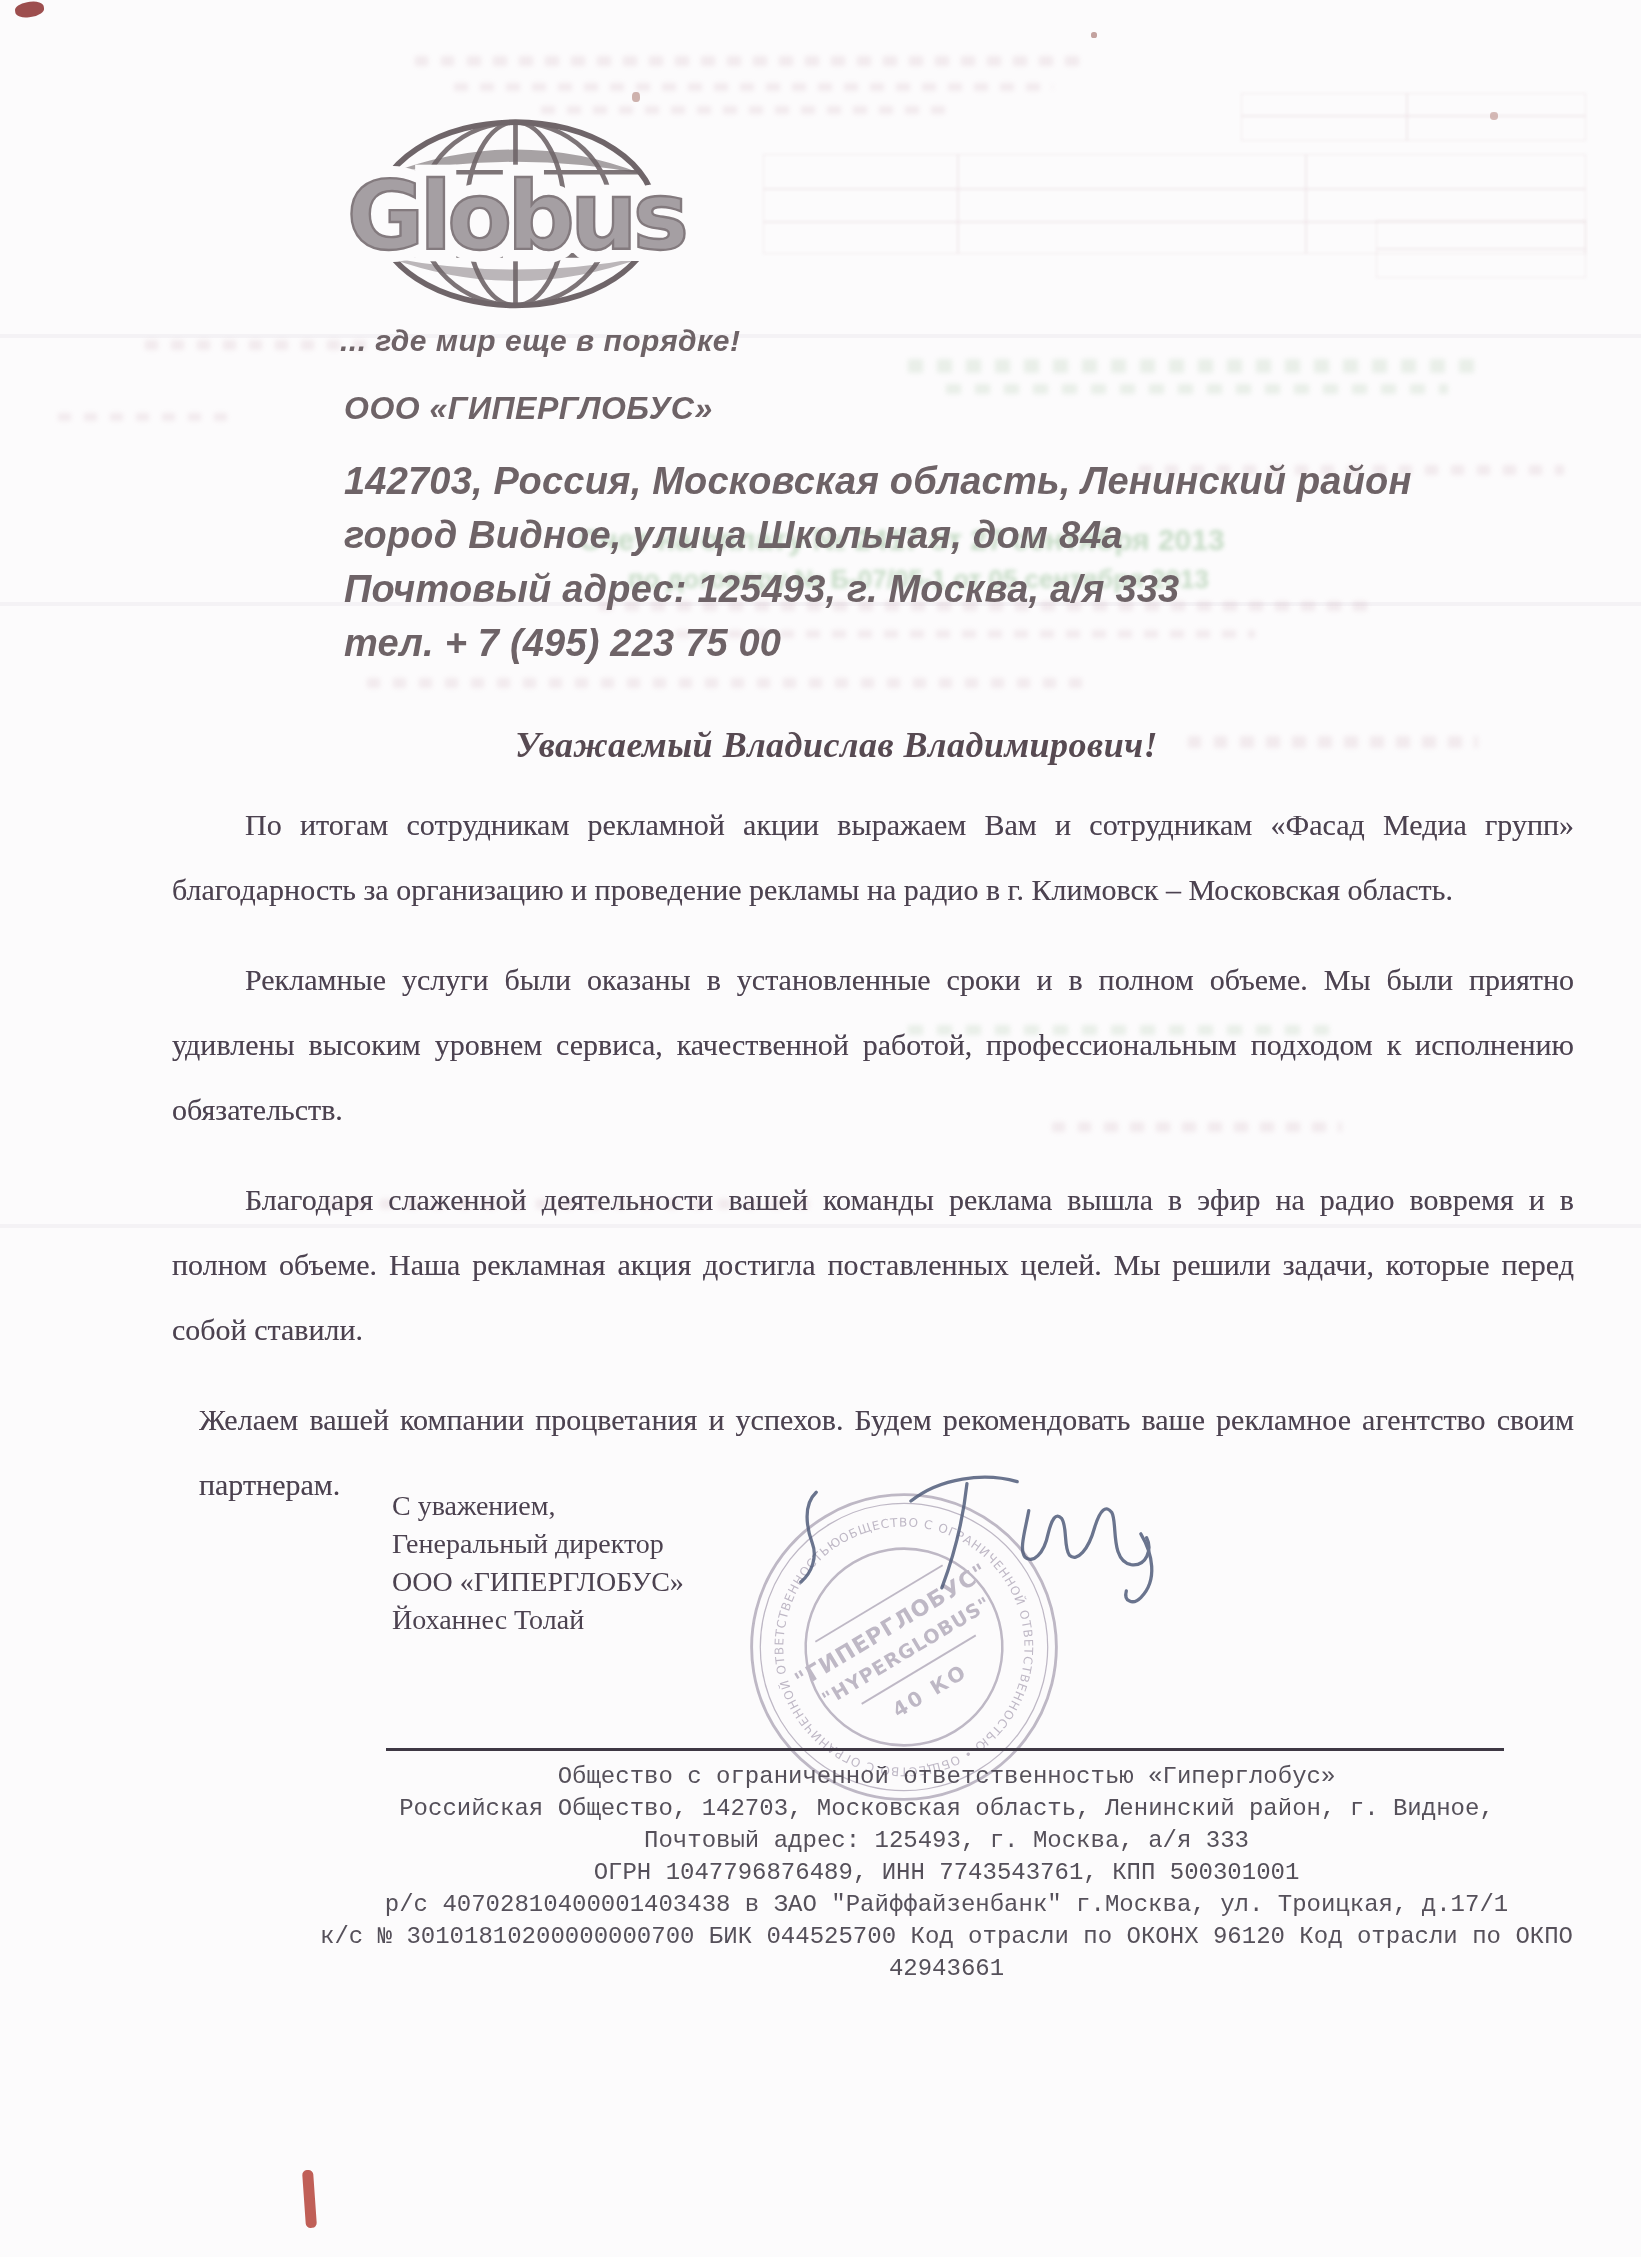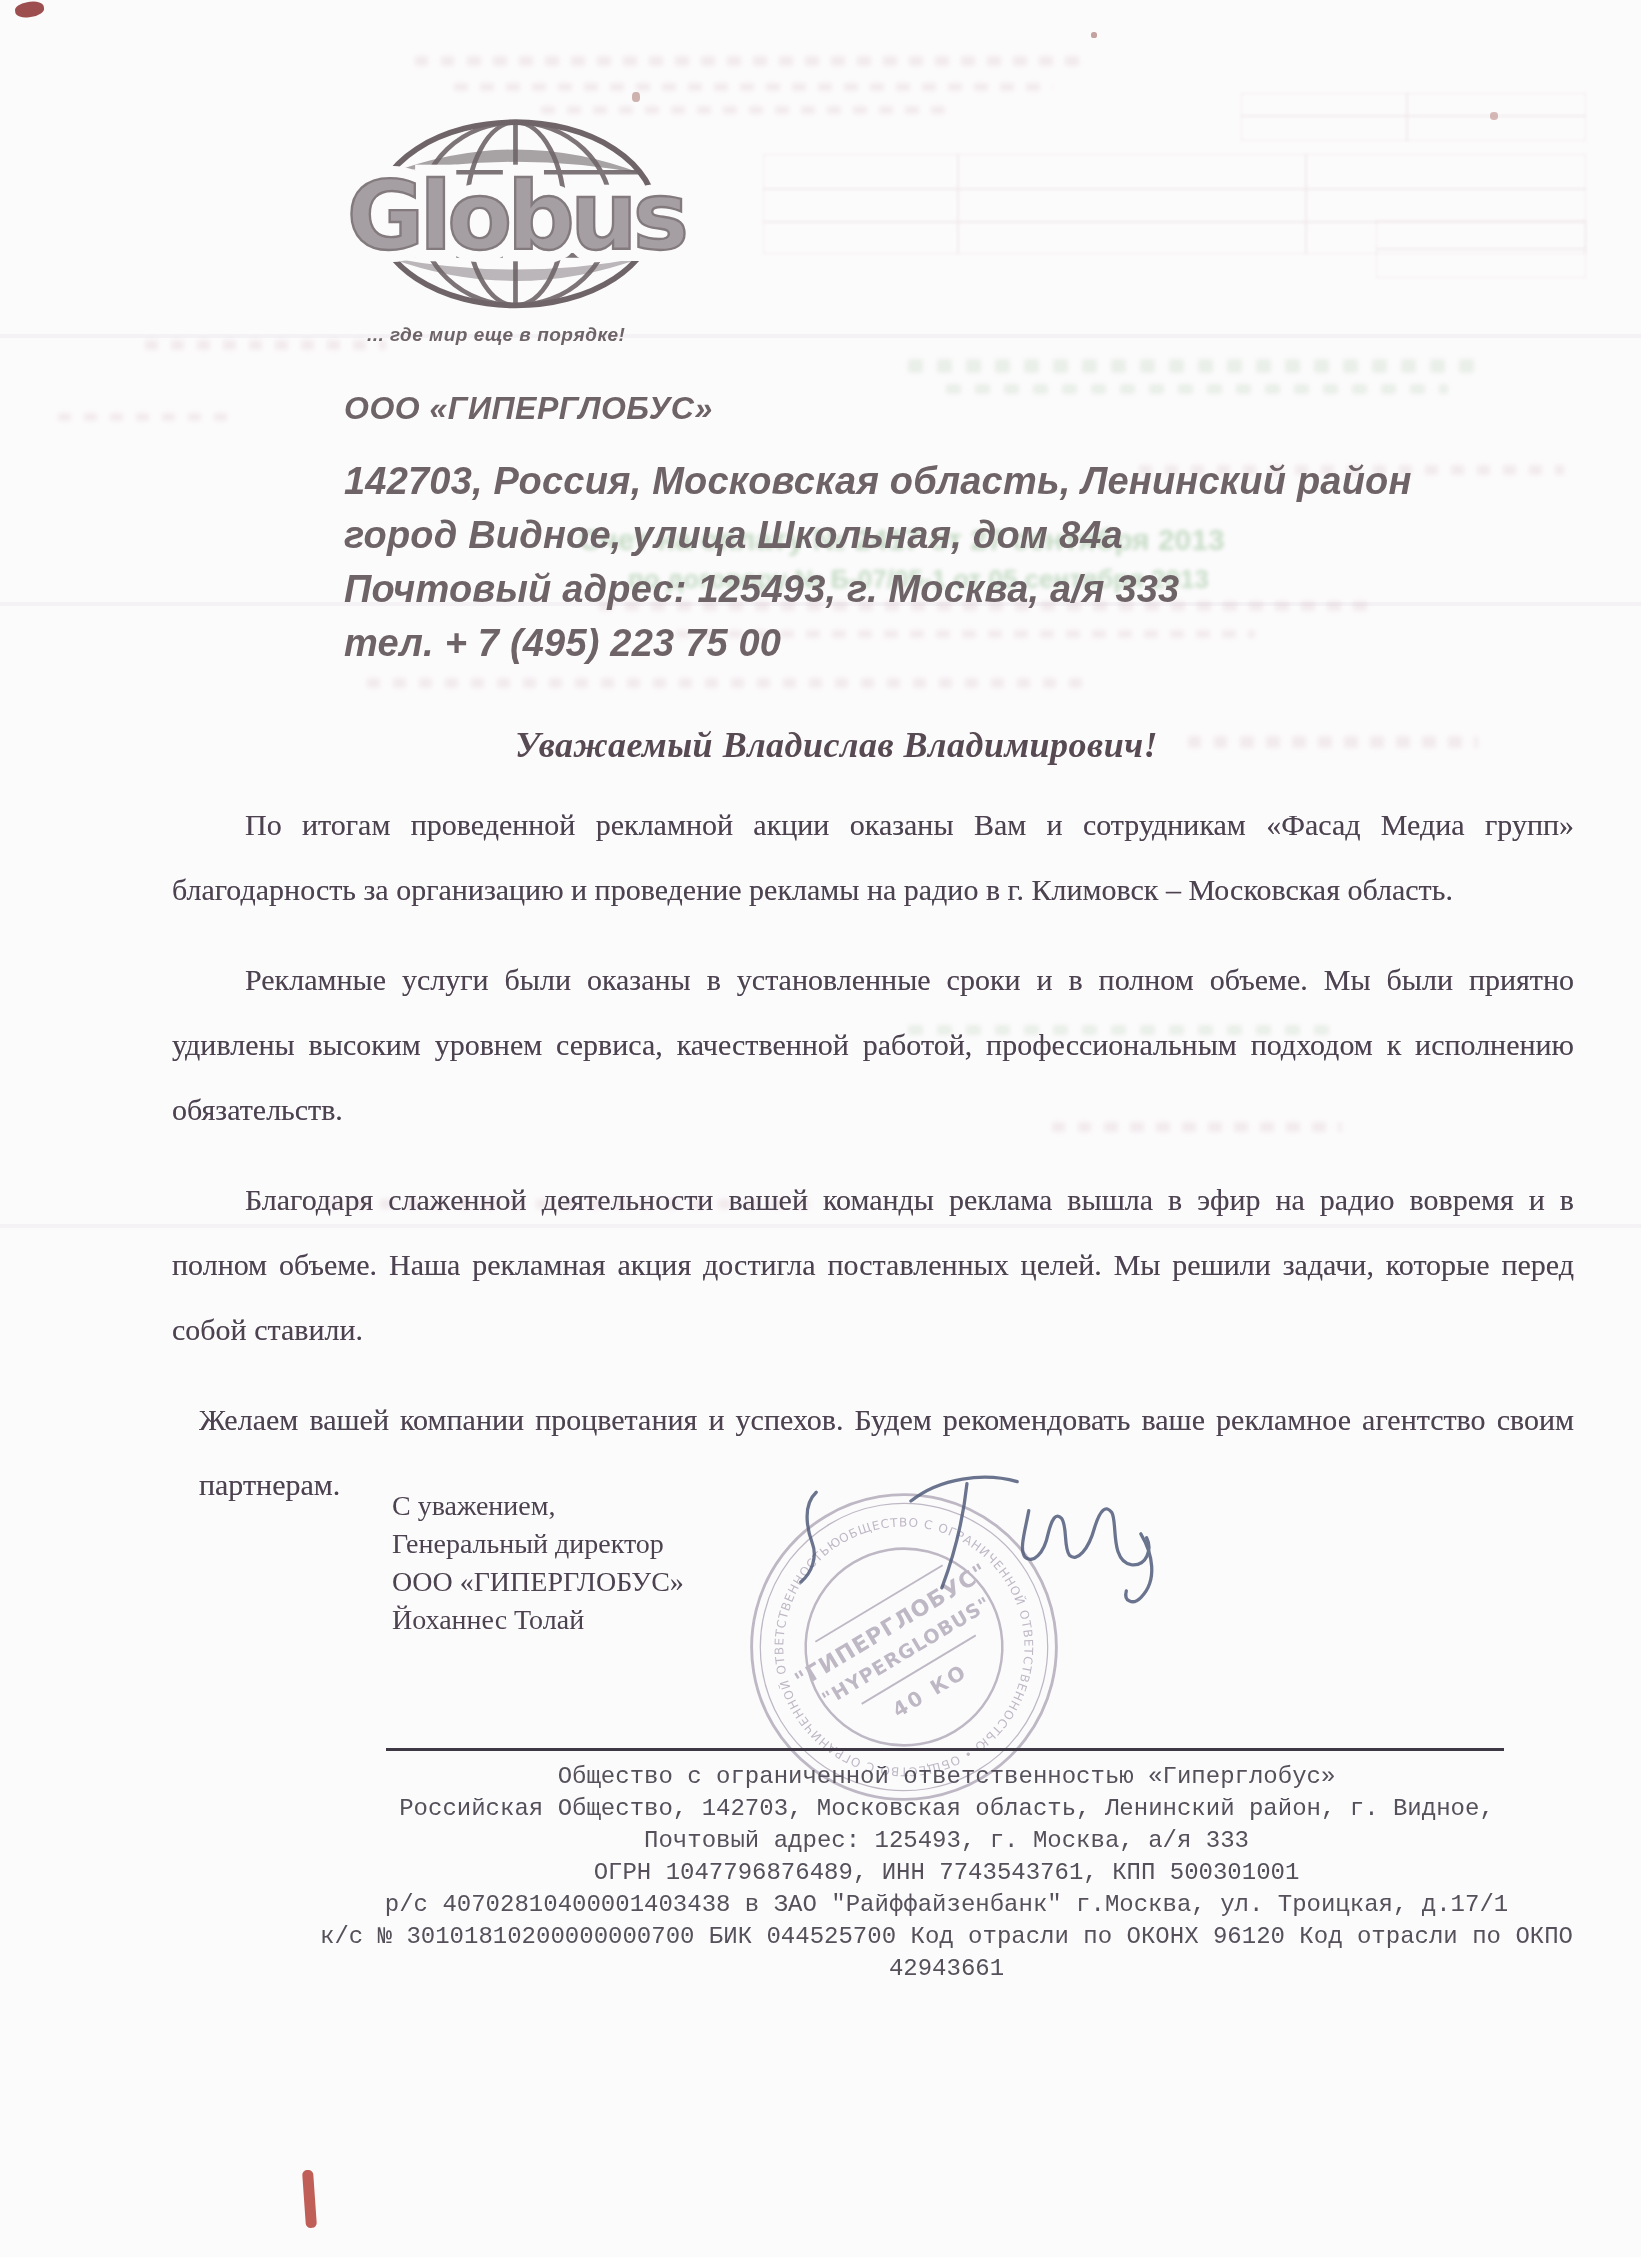--- a/index.html
+++ b/index.html
@@ -12,21 +12,21 @@
     font-family:"Liberation Serif", serif;
     color:var(--c-body_text,#4c4250);
   }
   
   .scan-band{position:absolute;left:0;width:100%;height:3.9px;background:rgba(180,168,182,.10);}
   
   .logo-wrap{position:absolute;left:336px;top:108px;width:359px;}
   .tagline{
     position:absolute;left:340px;top:324px;width:463px;
     font-family:"Liberation Sans",sans-serif;font-style:italic;font-weight:bold;
-    font-size:19px;color:var(--c-brand_dark,#6e6367);letter-spacing:0.5px;margin-left:27px;
+    font-size:30px;color:var(--c-brand_dark,#6e6367);letter-spacing:0.5px;
   }
   .company-name{
     position:absolute;left:344px;top:390px;
     font-family:"Liberation Sans",sans-serif;font-style:italic;font-weight:bold;
     font-size:32px;color:var(--c-brand_dark,#6e6367);letter-spacing:0.5px;
   }
   .address-block{
     position:absolute;left:344px;top:454px;
     font-family:"Liberation Sans",sans-serif;font-style:italic;font-weight:bold;
     font-size:38px;line-height:54px;color:var(--c-brand_dark,#6e6367);letter-spacing:0.2px;
@@ -149,21 +149,21 @@
   <div class="company-name">ООО «ГИПЕРГЛОБУС»</div>
   <div class="address-block">
     <div>142703, Россия, Московская область, Ленинский район</div>
     <div>город Видное, улица Школьная, дом 84а</div>
     <div>Почтовый адрес: 125493, г. Москва, а/я 333</div>
     <div>тел. + 7 (495) 223 75 00</div>
   </div>
 
   <div class="salutation">Уважаемый Владислав Владимирович!</div>
   <div class="body-text">
-    <p>По итогам проведенной рекламной акции оказаны Вам и сотрудникам «Фасад Медиа групп» благодарность за организацию и проведение рекламы на радио в г. Климовск – Московская область.</p>
+    <p>По итогам сотрудникам рекламной акции выражаем Вам и сотрудникам «Фасад Медиа групп» благодарность за организацию и проведение рекламы на радио в г. Климовск – Московская область.</p>
     <p>Рекламные услуги были оказаны в установленные сроки и в полном объеме. Мы были приятно удивлены высоким уровнем сервиса, качественной работой, профессиональным подходом к исполнению обязательств.</p>
     <p>Благодаря слаженной деятельности вашей команды реклама вышла в эфир на радио вовремя и в полном объеме. Наша рекламная акция достигла поставленных целей. Мы решили задачи, которые перед собой ставили.</p>
     <p class="no-indent">Желаем вашей компании процветания и успехов. Будем рекомендовать ваше рекламное агентство своим партнерам.</p>
   </div>
 
   <div class="sig-block">
     <div>С уважением,</div>
     <div>Генеральный директор</div>
     <div>ООО «ГИПЕРГЛОБУС»</div>
     <div>Йоханнес Толай</div>

